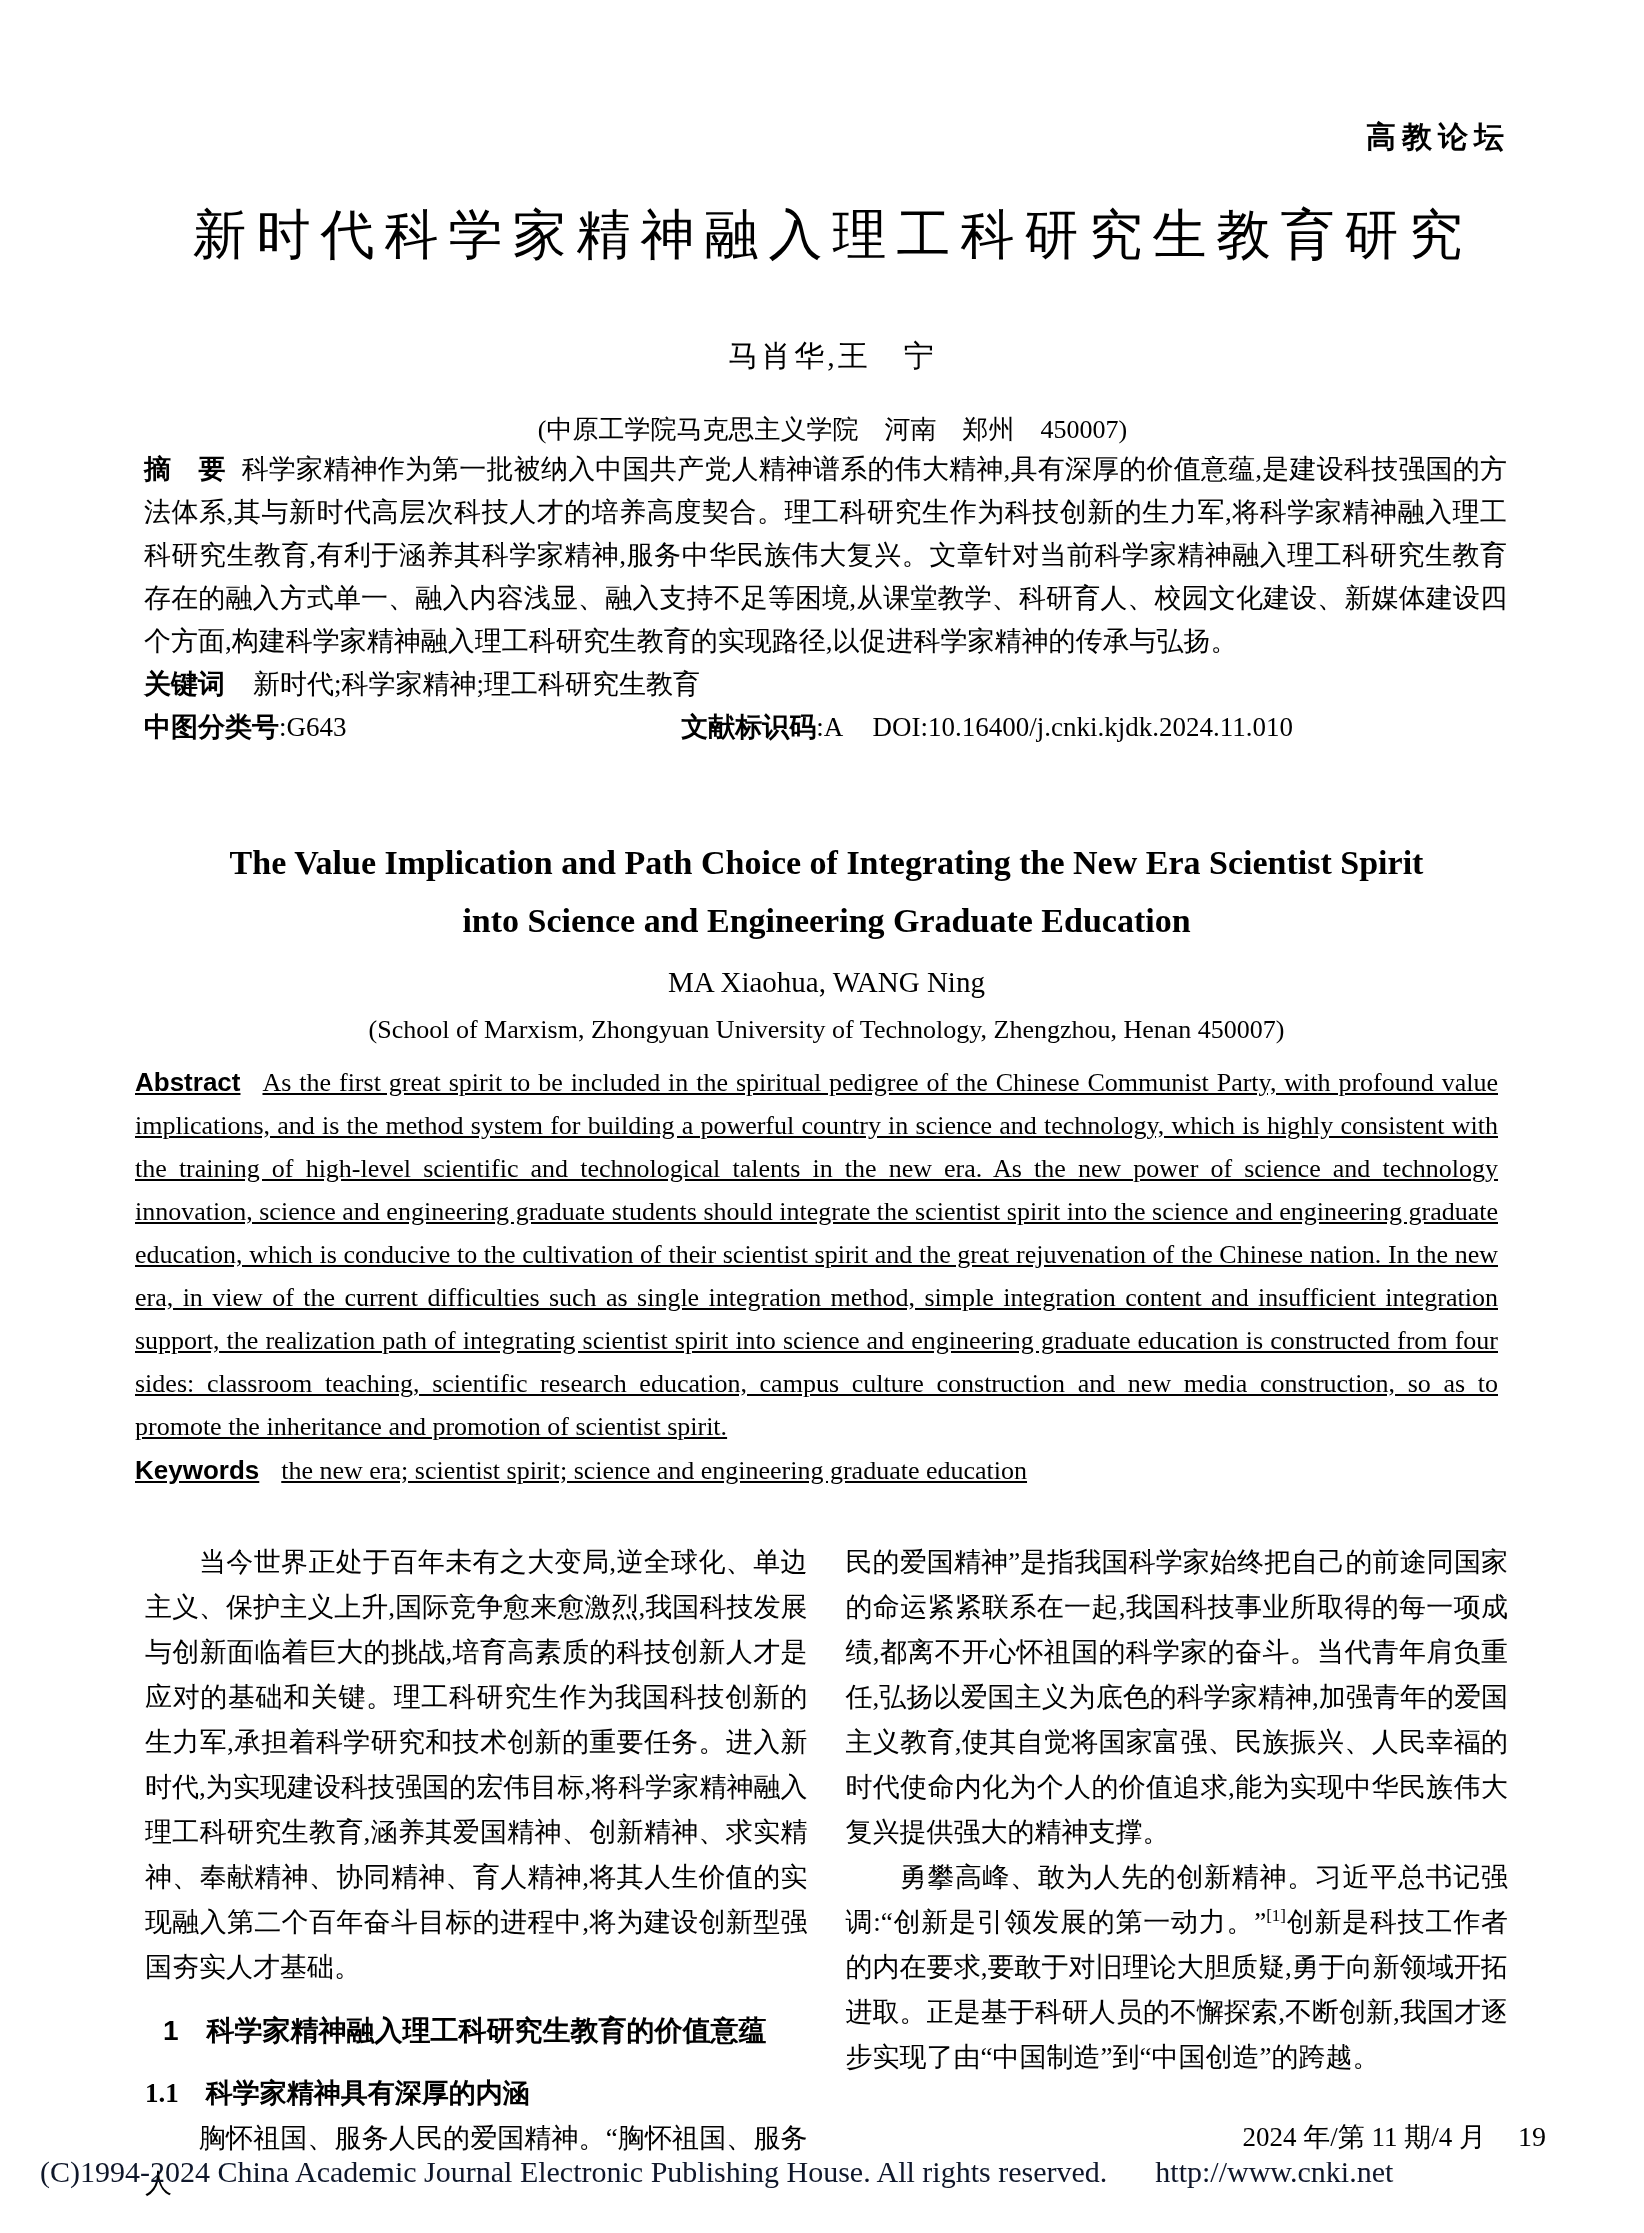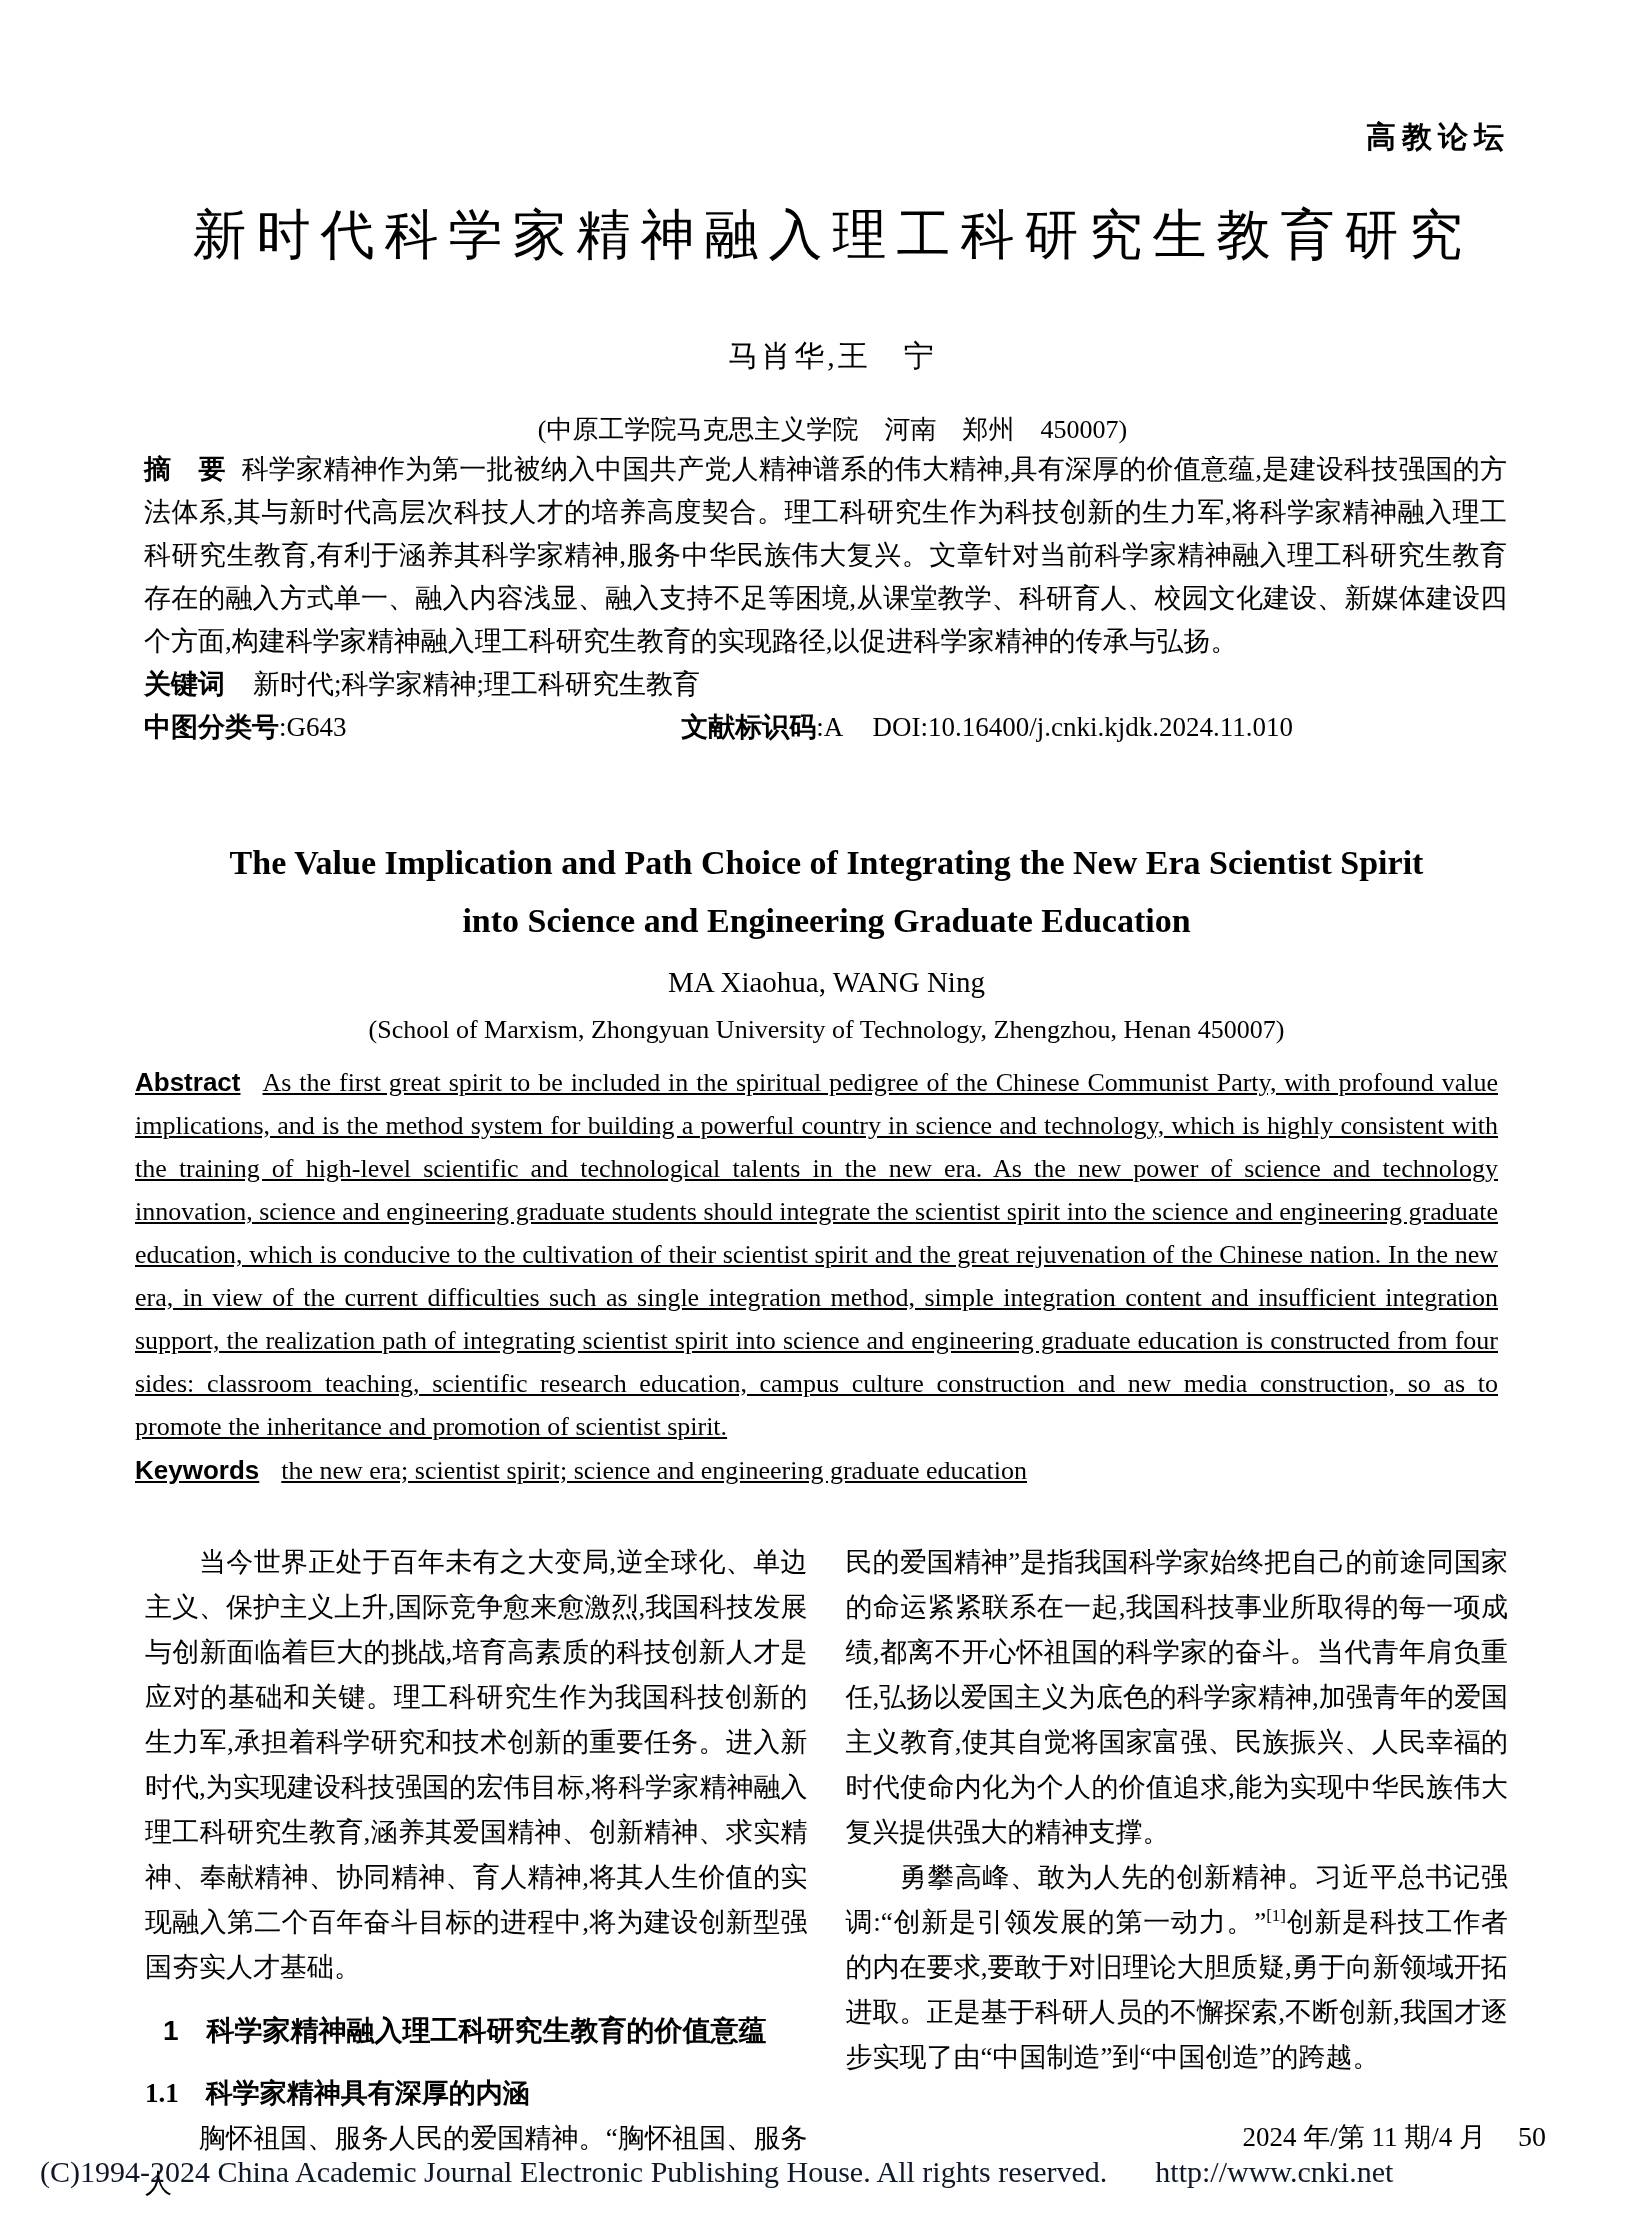--- a/index.html
+++ b/index.html
@@ -135,21 +135,21 @@
       <h3 class="sec-h2">1.1　科学家精神具有深厚的内涵</h3>
       <p class="body-p indent">胸怀祖国、服务人民的爱国精神。“胸怀祖国、服务人</p>
     </div>
     <div class="col">
       <p class="body-p">民的爱国精神”是指我国科学家始终把自己的前途同国家的命运紧紧联系在一起,我国科技事业所取得的每一项成绩,都离不开心怀祖国的科学家的奋斗。当代青年肩负重任,弘扬以爱国主义为底色的科学家精神,加强青年的爱国主义教育,使其自觉将国家富强、民族振兴、人民幸福的时代使命内化为个人的价值追求,能为实现中华民族伟大复兴提供强大的精神支撑。</p>
       <p class="body-p indent"><span>勇攀高峰、敢为人先的创新精神。习近平总书记强调:“创新是引领发展的第一动力。”</span><sup class="ref">[1]</sup><span>创新是科技工作者的内在要求,要敢于对旧理论大胆质疑,勇于向新领域开拓进取。正是基于科研人员的不懈探索,不断创新,我国才逐步实现了由“中国制造”到“中国创造”的跨越。</span></p>
     </div>
   </div>
 
   <div class="issue-line">
-    <span>2024 年/第 11 期/4 月</span><span class="page-num">50</span>
+    <span>2024 年/第 11 期/4 月</span><span class="page-num">19</span>
   </div>
 
   <div class="copyright-line">
     <span>(C)1994-2024 China Academic Journal Electronic Publishing House. All rights reserved.</span><span class="url">http://www.cnki.net</span>
   </div>
 
 </div>
 
 
 </body></html>

